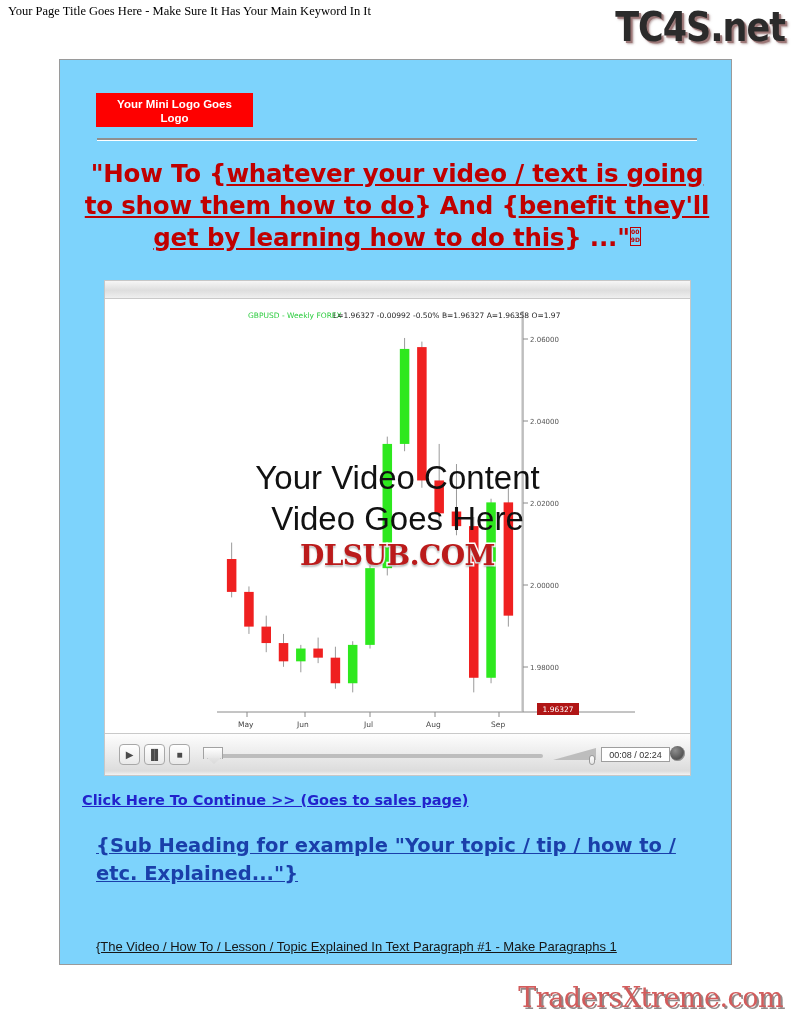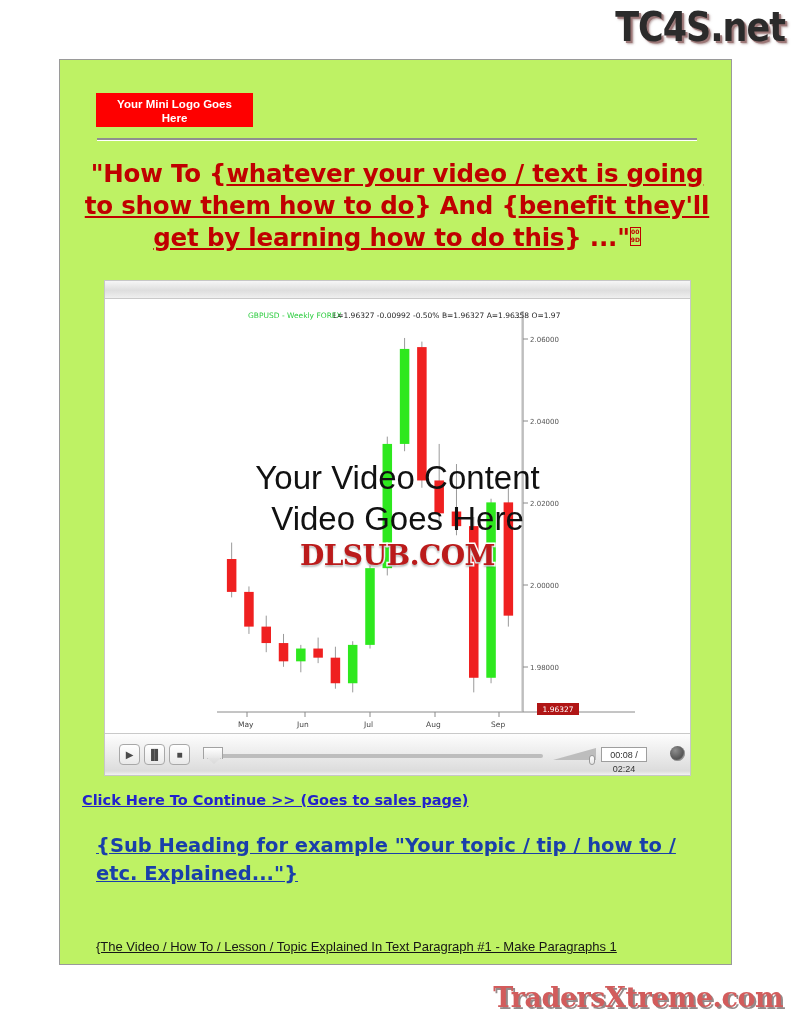--- a/index.html
+++ b/index.html
@@ -54,21 +54,21 @@
     transform-origin: right top;
   }
 
   
   .sheet {
     position: absolute;
     left: 59px;
     top: 59px;
     width: 673px;
     height: 906px;
-    background: #bef264;
+    background: #7dd3fc;
     border: 1px solid #9a9a9a;
     box-sizing: border-box;
   }
 
   .content {
     position: absolute;
     left: 0; top: 0;
     width: 671px;
     height: 904px;
   }
@@ -278,21 +278,21 @@
     border: 1px solid #9a9a9a;
     border-radius: 3px;
     background: linear-gradient(#ffffff, #e6e6e6);
     box-sizing: border-box;
   }
 
   .time-box {
     position: absolute;
     left: 496px;
     top: 13px;
-    width: 46px;
+    width: 69px;
     height: 15px;
     border: 1px solid #9e9e9e;
     background: #ffffff;
     font-family: "Liberation Sans", sans-serif;
     font-size: 9px;
     line-height: 14px;
     color: #333;
     text-align: center;
     box-sizing: border-box;
   }
@@ -354,43 +354,44 @@
     font-family: "Liberation Serif", serif;
     font-size: 12px;
     color: #000;
     margin-top: 44px;
   }
   .tx-mark {
     position: absolute;
     right: 8px;
     top: 982px;
     font-family: "DejaVu Serif", serif;
-    font-weight: bold;
+    font-weight: normal;
     font-size: 27px;
     letter-spacing: -0.5px;
     color: #d25c5c;
     -webkit-text-stroke: 2px #ffffff;
     paint-order: stroke fill;
     text-shadow: 2px 2px 0 rgba(60,40,40,.55);
     white-space: nowrap;
   }
 </style>
 </head>
 <body>
 
 <div class="print-header">
+  <div class="ph-title">Your Page Title Goes Here - Make Sure It Has Your Main Keyword In It</div>
 </div>
 <div class="tc4s-mark">TC4S.net</div>
 
 <div class="sheet">
   <div class="content">
 
     <div class="mini-logo">
       <div>Your Mini Logo Goes</div>
-      <div>Here</div>
+      <div>Logo</div>
     </div>
     <div class="hr-rule"></div>
 
     <div class="headline"><span>"How To {</span><u>whatever your video / text is going to show them how to do</u><span>} And {</span><u>benefit they'll get by learning how to do this</u><span>} ..."</span><span class="tofu">00 9D</span></div>
 
     <div class="player">
       <div class="player-topbar"></div>
 
       <div class="video-stage">
         <svg class="chart-svg" width="585" height="434" viewBox="0 0 585 434">

